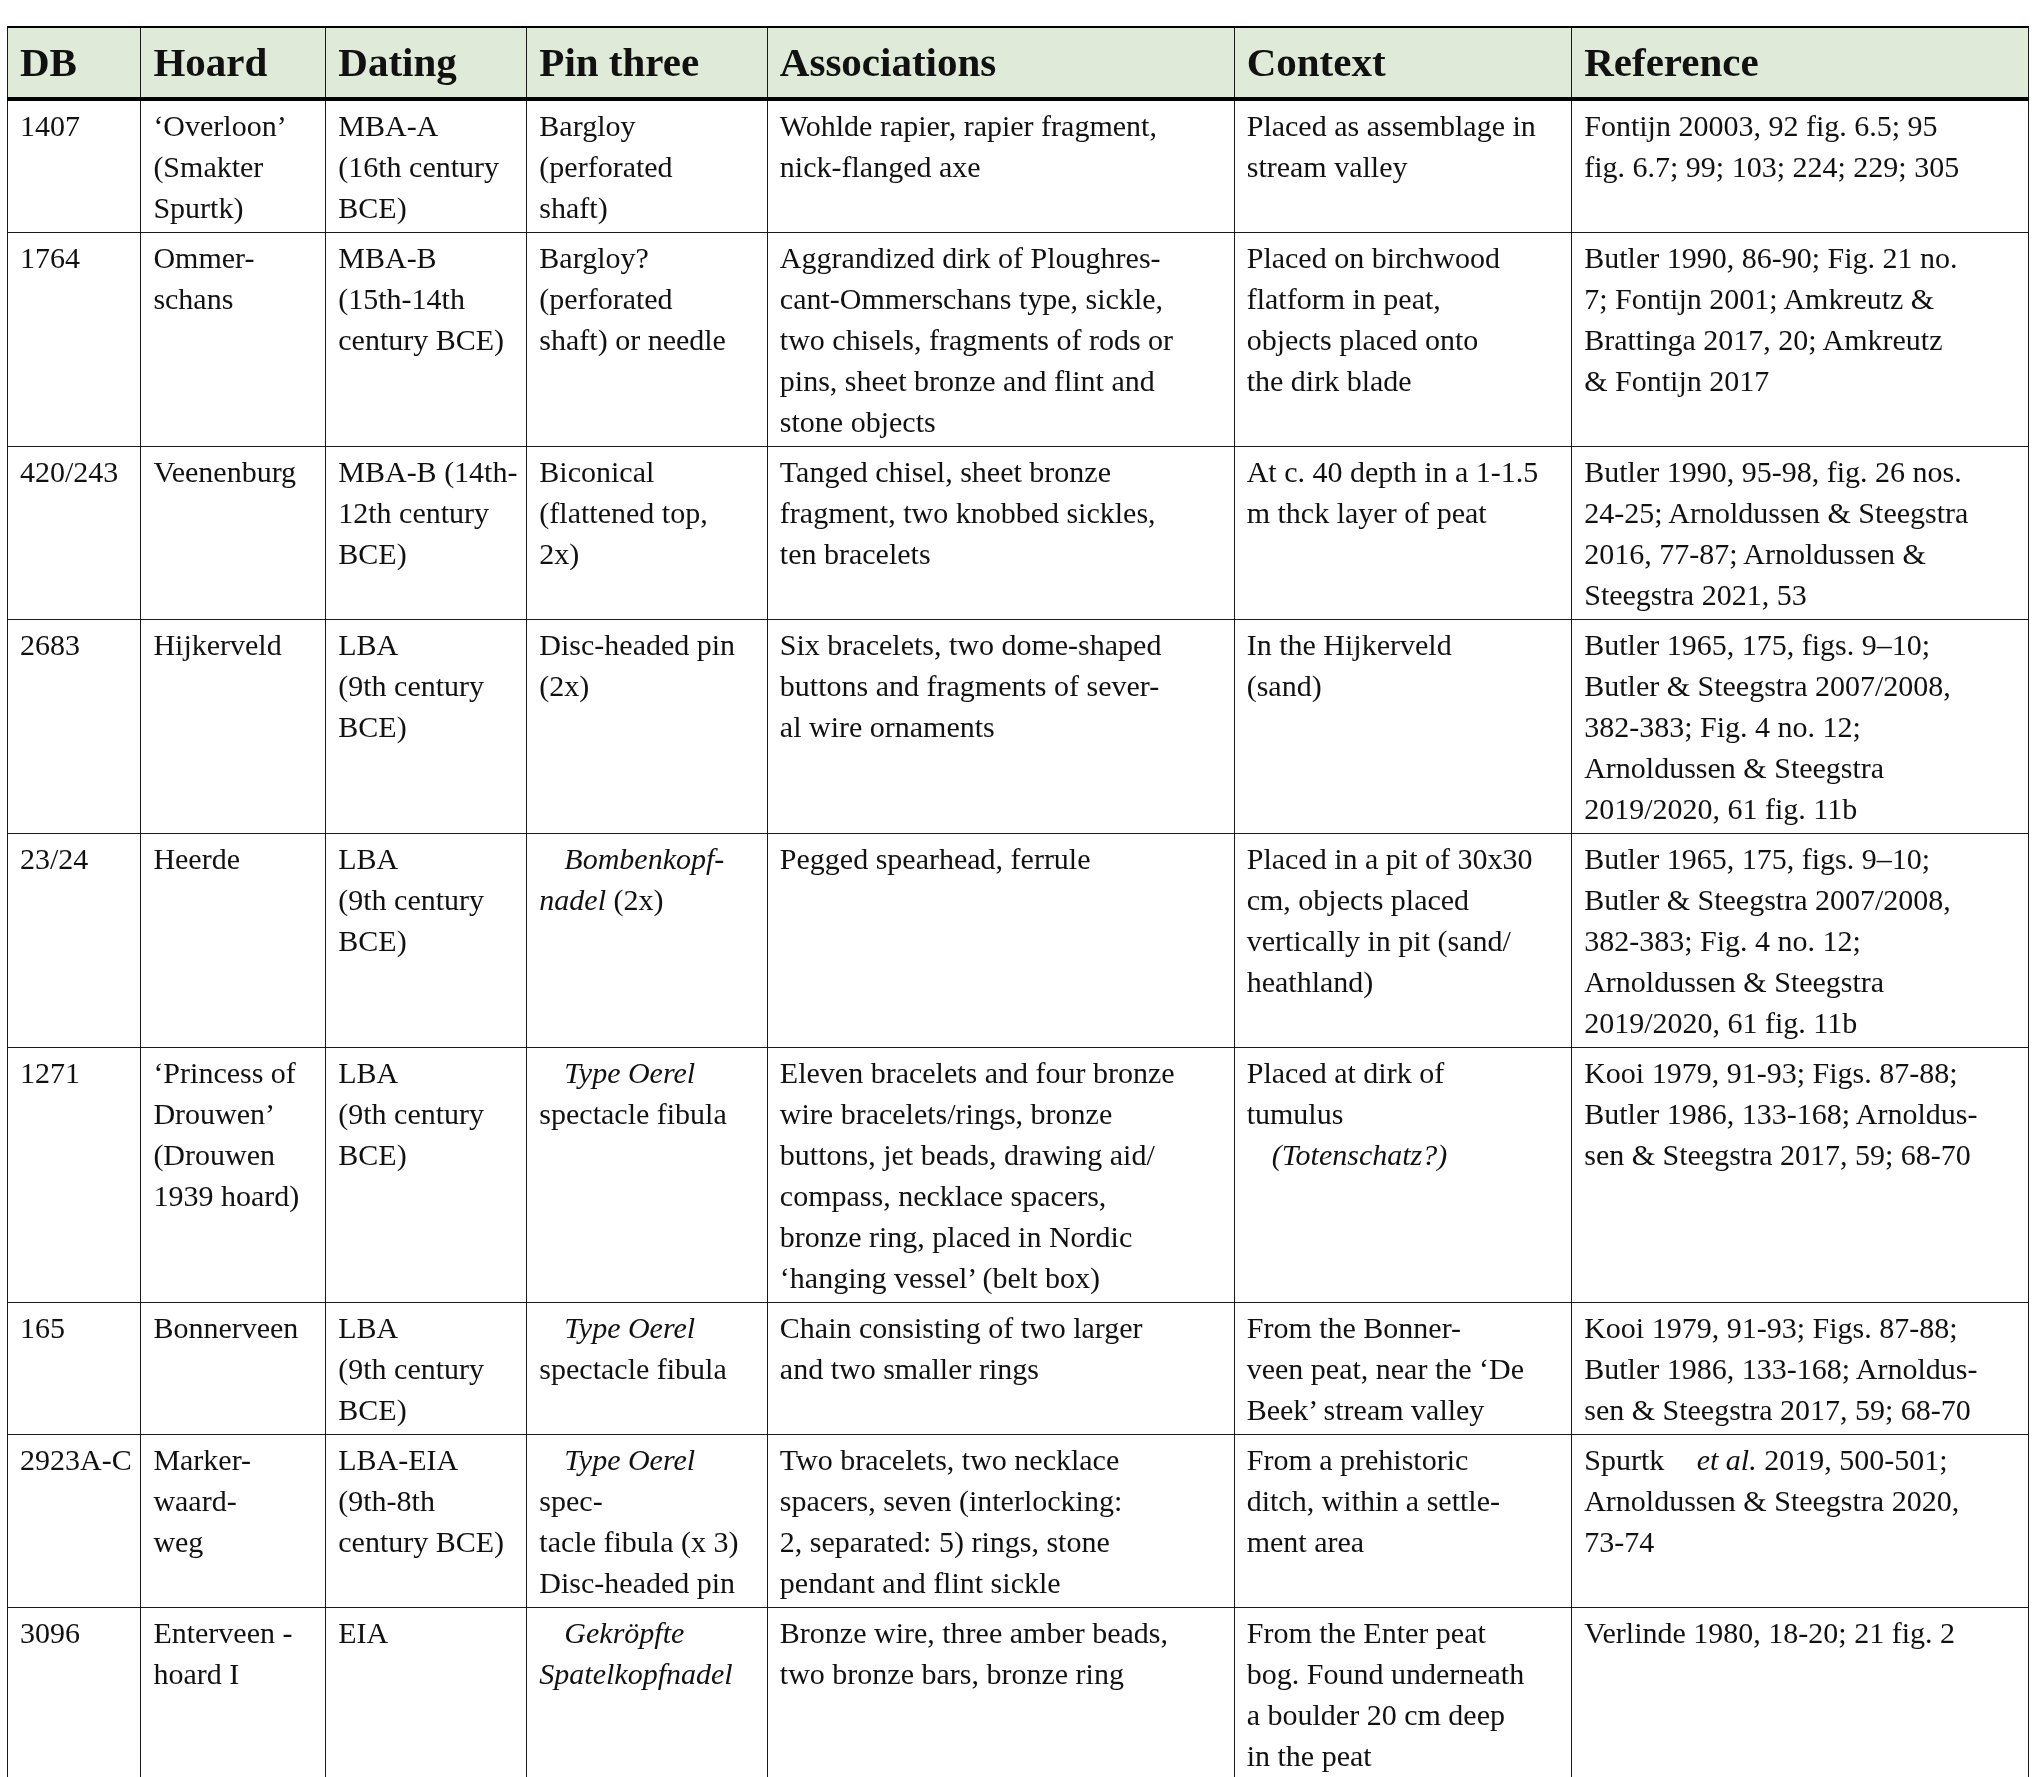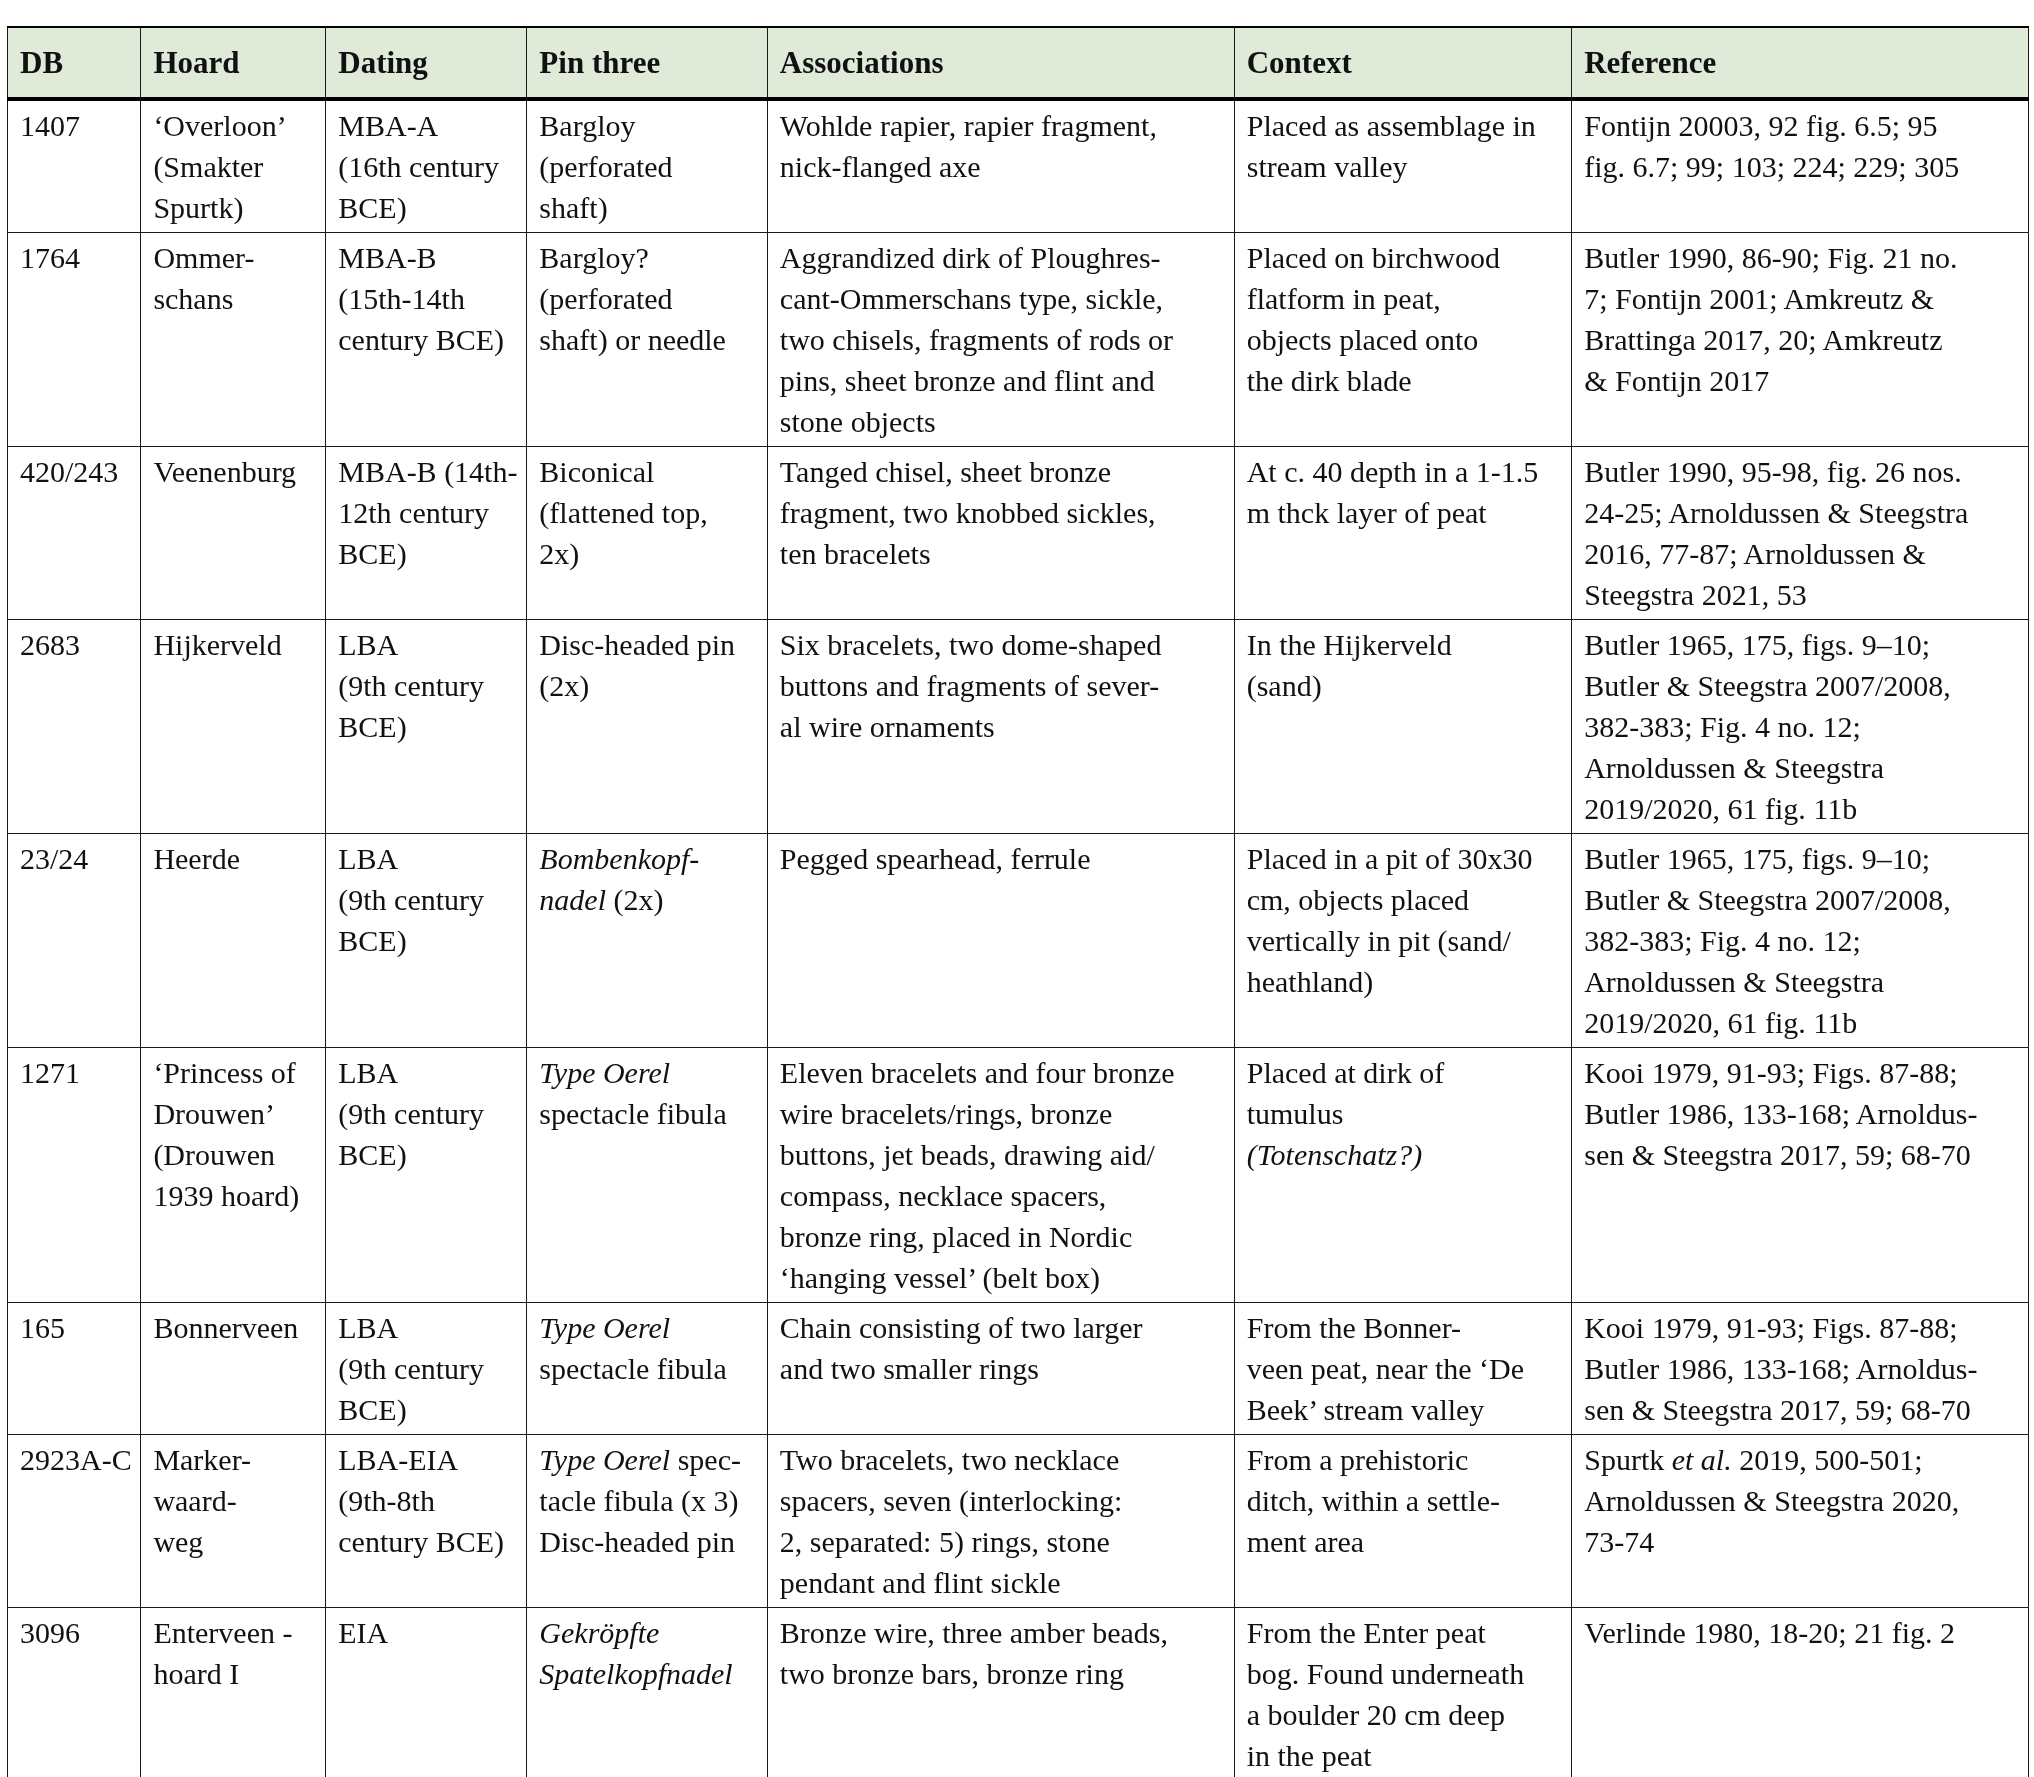--- a/index.html
+++ b/index.html
@@ -38,33 +38,33 @@
     vertical-align: top;
     text-align: left;
     font-size: 30px;
     line-height: 41px;
     padding: 4px 8px 4px 12px;
     overflow: hidden;
   }
   thead th {
     background: #e0ead9;
     font-weight: bold;
-    font-size: 31px;
+    font-size: 41px;
     border-bottom: 4px solid #000;
     padding-top: 14px;
     padding-bottom: 14px;
   }
   tbody td {
     border-top: 1.5px solid #1a1a1a;
     white-space: pre-line;
   }
   tbody tr.last-row td {
     border-bottom: 4px solid #000;
   }
-  td em { font-style: italic; }
+  td em { font-style: italic; margin-left: 25px; }
 </style>
 </head>
 <body>
 
 <div class="page">
   <table class="hoard-table">
     <colgroup>
       <col class="c-db">
         <col class="c-hoard">
         <col class="c-dat">

